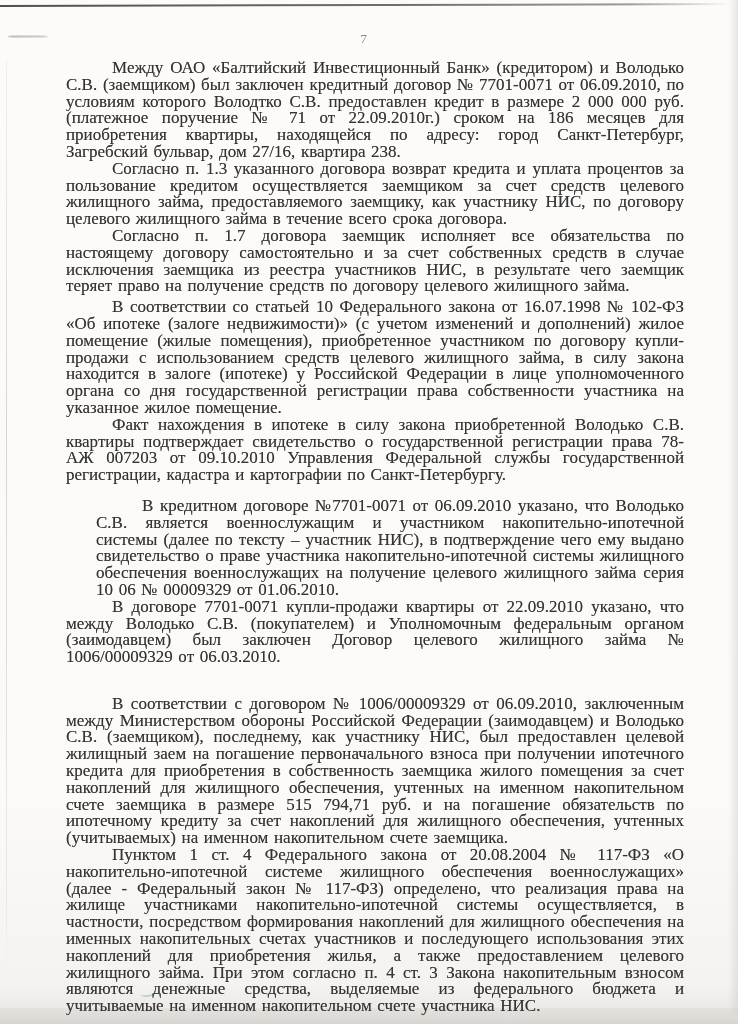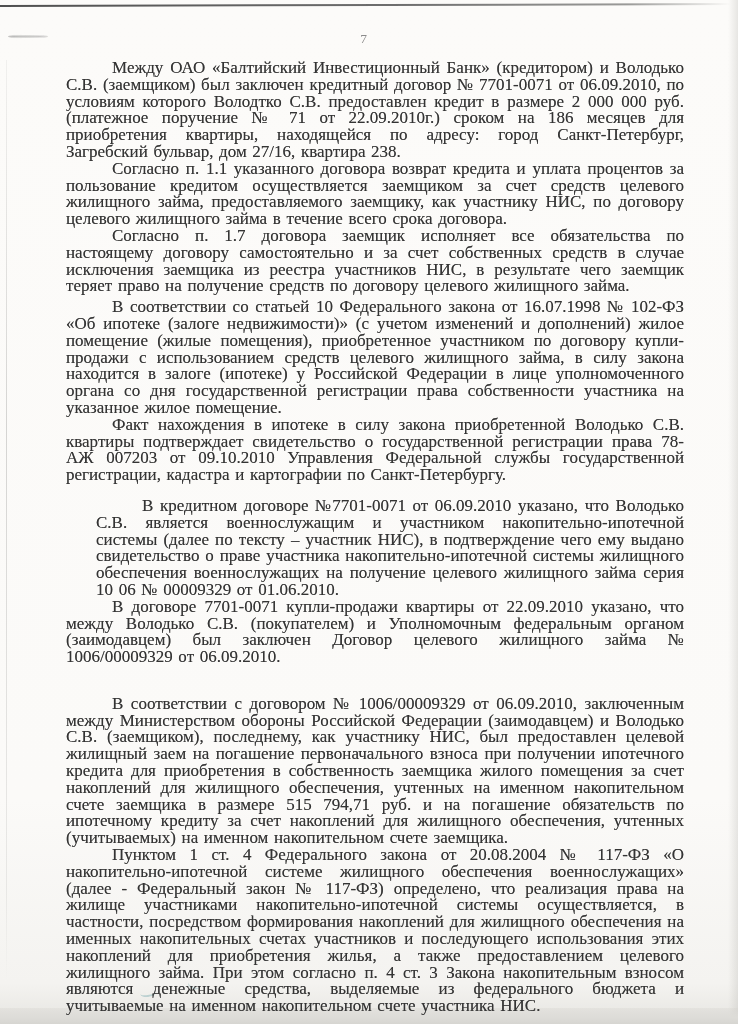--- a/index.html
+++ b/index.html
@@ -70,23 +70,23 @@
   <div class="left-smudge"></div>
   <div class="right-shade"></div>
   <div class="bottom-strip"></div>
   <div class="pencil-mark m1"></div>
   <div class="pencil-mark m2"></div>
 
   <div class="page-number">7</div>
 
   <div class="doc-text">
     <p>Между ОАО «Балтийский Инвестиционный Банк» (кредитором) и Володько С.В. (заемщиком) был заключен кредитный договор № 7701-0071 от 06.09.2010, по условиям которого Володтко С.В. предоставлен кредит в размере 2 000 000 руб. (платежное поручение № 71 от 22.09.2010г.) сроком на 186 месяцев для приобретения квартиры, находящейся по адресу: город Санкт-Петербург, Загребский бульвар, дом 27/16, квартира 238.</p>
-    <p>Согласно п. 1.1 указанного договора возврат кредита и уплата процентов за пользование кредитом осуществляется заемщиком за счет средств целевого жилищного займа, предоставляемого заемщику, как участнику НИС, по договору целевого жилищного займа в течение всего срока договора.</p>
+    <p>Согласно п. 1.3 указанного договора возврат кредита и уплата процентов за пользование кредитом осуществляется заемщиком за счет средств целевого жилищного займа, предоставляемого заемщику, как участнику НИС, по договору целевого жилищного займа в течение всего срока договора.</p>
     <p>Согласно п. 1.7 договора заемщик исполняет все обязательства по настоящему договору самостоятельно и за счет собственных средств в случае исключения заемщика из реестра участников НИС, в результате чего заемщик теряет право на получение средств по договору целевого жилищного займа.</p>
     <p class="gap-sm">В соответствии со статьей 10 Федерального  закона от 16.07.1998 № 102-ФЗ «Об ипотеке (залоге недвижимости)» (с учетом изменений  и дополнений) жилое помещение (жилые помещения), приобретенное участником по договору купли-продажи с использованием средств целевого жилищного займа, в силу закона находится в залоге (ипотеке) у Российской Федерации в лице уполномоченного органа со дня государственной регистрации права собственности участника на указанное жилое помещение.</p>
     <p>Факт нахождения в ипотеке в силу закона приобретенной Володько С.В. квартиры подтверждает свидетельство о государственной регистрации права 78-АЖ 007203 от 09.10.2010 Управления Федеральной службы государственной регистрации, кадастра и картографии по Санкт-Петербургу.</p>
     <p class="gap-md">В кредитном договоре №7701-0071 от 06.09.2010 указано, что Володько С.В. является военнослужащим и участником накопительно-ипотечной системы (далее по тексту – участник НИС), в подтверждение чего ему выдано свидетельство о праве участника накопительно-ипотечной системы жилищного обеспечения военнослужащих на получение целевого жилищного займа серия 10 06 № 00009329 от 01.06.2010.</p>
-    <p>В договоре 7701-0071 купли-продажи квартиры от 22.09.2010 указано, что между Володько С.В. (покупателем) и Уполномочным федеральным органом (заимодавцем) был заключен Договор целевого жилищного займа № 1006/00009329 от 06.09.2010.</p>
+    <p>В договоре 7701-0071 купли-продажи квартиры от 22.09.2010 указано, что между Володько С.В. (покупателем) и Уполномочным федеральным органом (заимодавцем) был заключен Договор целевого жилищного займа № 1006/00009329 от 06.03.2010.</p>
     <p class="gap-lg">В соответствии с договором № 1006/00009329 от 06.09.2010, заключенным между Министерством обороны Российской Федерации (заимодавцем) и Володько С.В. (заемщиком), последнему, как участнику НИС, был предоставлен целевой жилищный заем на погашение первоначального взноса при получении ипотечного кредита для приобретения в собственность заемщика жилого помещения за счет накоплений для жилищного обеспечения, учтенных на именном накопительном счете заемщика в размере 515 794,71 руб. и на погашение обязательств по ипотечному кредиту за счет накоплений для жилищного обеспечения, учтенных (учитываемых) на именном накопительном счете заемщика.</p>
     <p>Пунктом 1 ст. 4 Федерального закона от 20.08.2004 № 117-ФЗ «О накопительно-ипотечной системе жилищного обеспечения военнослужащих» (далее - Федеральный закон № 117-ФЗ)  определено, что реализация права на жилище участниками накопительно-ипотечной системы осуществляется, в частности, посредством формирования накоплений для жилищного обеспечения на именных накопительных счетах участников и последующего использования этих накоплений для приобретения жилья, а также предоставлением целевого жилищного займа. При этом согласно п. 4 ст. 3 Закона накопительным взносом являются денежные средства, выделяемые из федерального бюджета и учитываемые на именном накопительном счете участника НИС.</p>
   </div>
 
 </div>
 
 </body></html>

